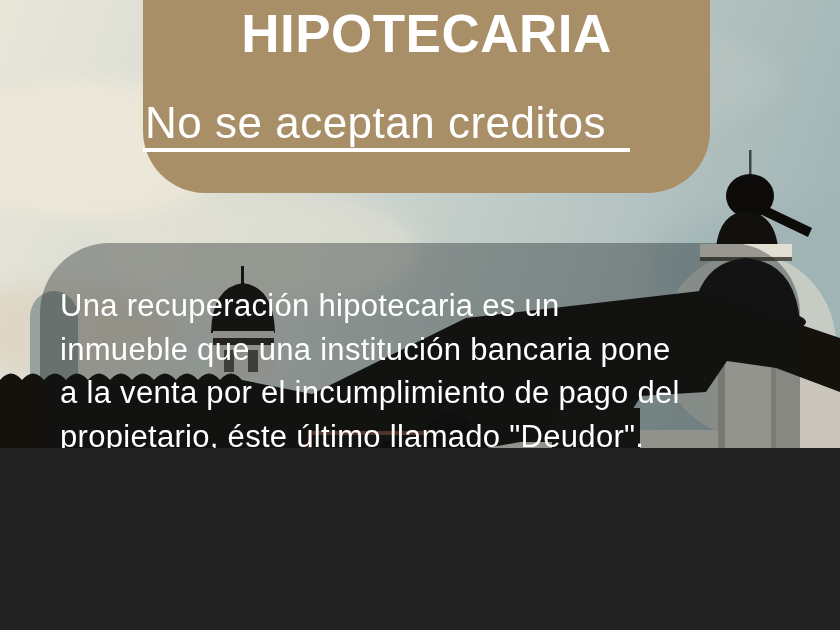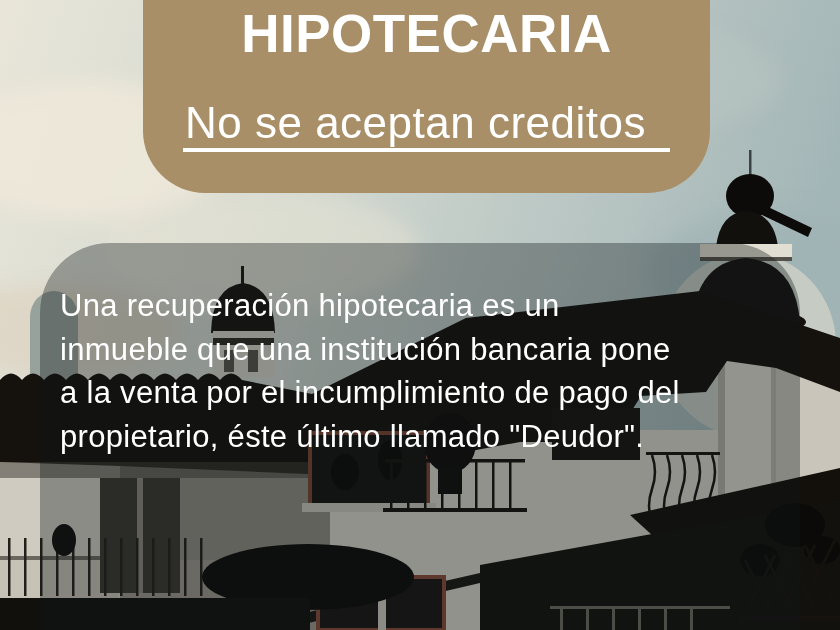--- a/index.html
+++ b/index.html
@@ -1,34 +1,34 @@
 <!DOCTYPE html>
 <html style="--banner-bg: #a98f68; --overlay-tint: rgba(13,24,26,0.35); --text: #ffffff;"><head>
 <meta charset="utf-8">
 <style>
   html,body{margin:0;padding:0;background:#222;}
   .stage{
-    position:relative;width:840px;height:630px;overflow:hidden;
+    position:relative;width:840px;height:448px;overflow:hidden;
     font-family:"Liberation Sans",sans-serif;background:#cfd6cf;
   }
   .photo{position:absolute;left:0;top:0;}
   .shade{
     position:absolute;left:40px;top:243px;width:760px;height:460px;
     border-radius:70px;background:var(--overlay-tint,rgba(13,24,26,.35));
   }
   .banner{
     position:absolute;left:143px;top:-72px;width:567px;height:265px;
     border-radius:62px;background:var(--banner-bg,#a98f68);
   }
   .banner-title{
     position:absolute;left:0;right:0;top:78px;text-align:center;
     font-size:53px;font-weight:bold;line-height:56px;letter-spacing:.5px;
     color:var(--text,#fff);
   }
-  .banner-subtitle-row{position:absolute;left:0;right:0;top:174px;text-align:center;}
+  .banner-subtitle-row{position:absolute;left:0;right:0;top:174px;}
   .banner-subtitle{
     display:inline-block;font-size:44px;line-height:42px;color:var(--text,#fff);
     border-bottom:4px solid var(--text,#fff);padding:0 24px 4px 2px;letter-spacing:.5px;
   }
   .para{
     position:absolute;left:60px;width:720px;text-align:left;
     color:var(--text,#fff);font-size:31px;line-height:43.5px;
     letter-spacing:.3px;white-space:pre-line;
   }
   .p1{top:284px;}

